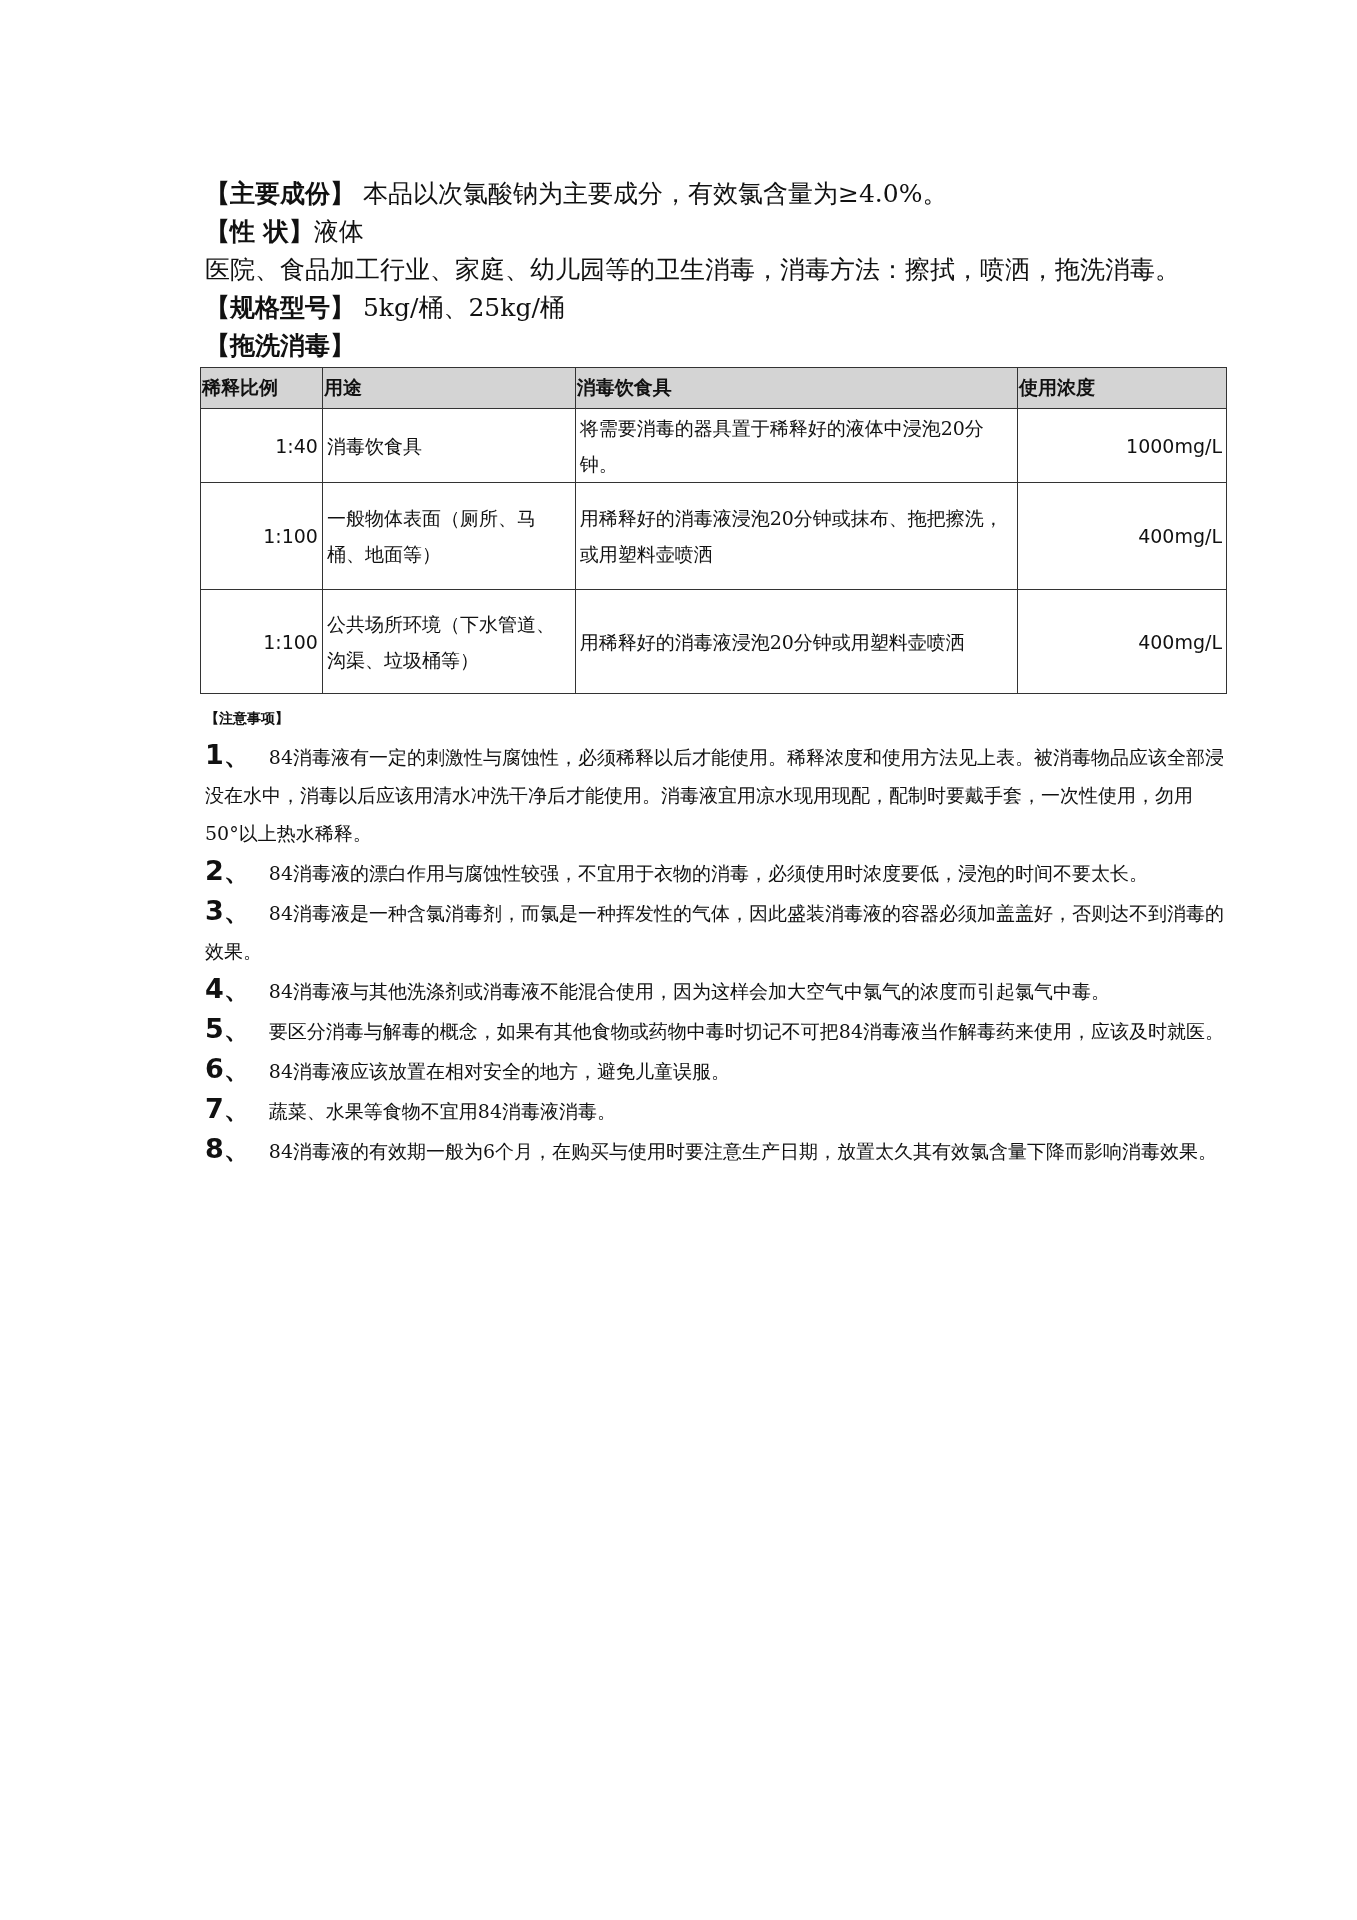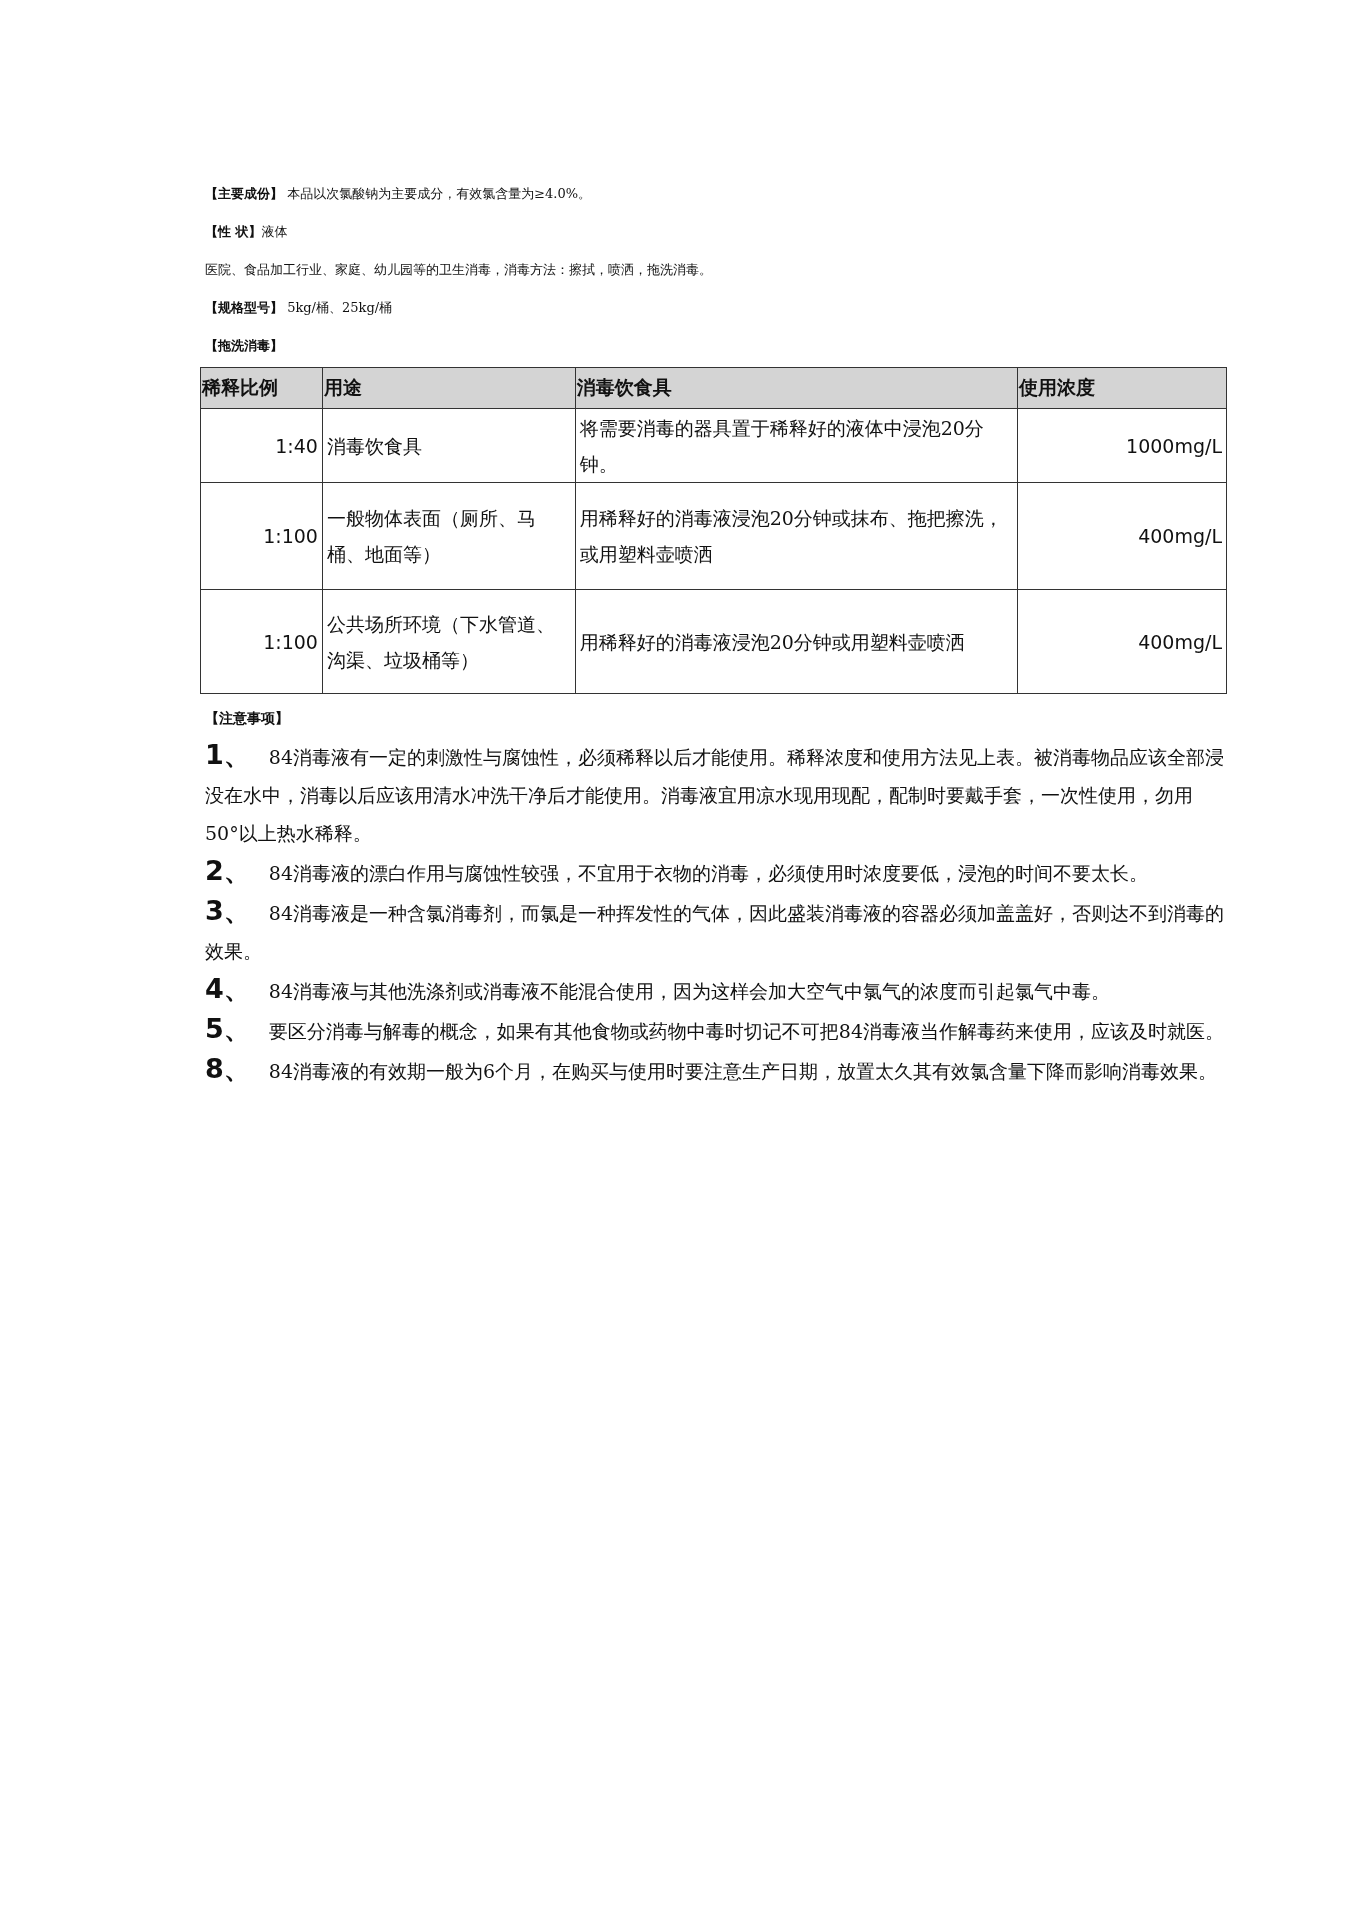--- a/index.html
+++ b/index.html
@@ -1,18 +1,18 @@
 <!DOCTYPE html>
 <html><head>
 <meta charset="utf-8">
 <style>
   html, body { margin:0; padding:0; background:#ffffff; }
   body { width:1357px; height:1920px; position:relative; font-family:"DejaVu Serif", serif; color:#111; }
   .page { position:absolute; left:205px; top:175px; width:1020px; }
-  .line { font-size:13px; line-height:38px; white-space:nowrap; }
+  .line { font-size:25px; line-height:38px; white-space:nowrap; }
   .lbl { font-weight:bold; }
   table { border-collapse:collapse; width:1027px; margin-left:-5px; margin-top:2px; margin-bottom:6px; font-size:19px; }
   th { background:#d4d4d4; font-weight:bold; height:38px; border:1.5px solid #333; text-align:left; }
   td { border:1.5px solid #333; vertical-align:middle; line-height:36px; padding:0 4px; }
   td.c { text-align:right; font-family:"DejaVu Sans", sans-serif;margin-top:14px; }
   td.l { text-align:left; }
   .notes-title { font-size:14px; line-height:36px; font-weight:bold; }
   .note { font-size:19px; line-height:38px; }
   .num { font-family:"DejaVu Sans", sans-serif; font-size:27px; font-weight:bold; margin-right:18px; }
   .note-text { }
@@ -70,15 +70,17 @@
     </tbody>
   </table>
 
   <div class="notes-title">【注意事项】</div>
   <div>
     <div class="note"><span class="num">1、</span><span class="note-text">84消毒液有一定的刺激性与腐蚀性，必须稀释以后才能使用。稀释浓度和使用方法见上表。被消毒物品应该全部浸没在水中，消毒以后应该用清水冲洗干净后才能使用。消毒液宜用凉水现用现配，配制时要戴手套，一次性使用，勿用50°以上热水稀释。</span></div>
     <div class="note"><span class="num">2、</span><span class="note-text">84消毒液的漂白作用与腐蚀性较强，不宜用于衣物的消毒，必须使用时浓度要低，浸泡的时间不要太长。</span></div>
     <div class="note"><span class="num">3、</span><span class="note-text">84消毒液是一种含氯消毒剂，而氯是一种挥发性的气体，因此盛装消毒液的容器必须加盖盖好，否则达不到消毒的效果。</span></div>
     <div class="note"><span class="num">4、</span><span class="note-text">84消毒液与其他洗涤剂或消毒液不能混合使用，因为这样会加大空气中氯气的浓度而引起氯气中毒。</span></div>
     <div class="note"><span class="num">5、</span><span class="note-text">要区分消毒与解毒的概念，如果有其他食物或药物中毒时切记不可把84消毒液当作解毒药来使用，应该及时就医。</span></div>
+    <div class="note"><span class="num">6、</span><span class="note-text">84消毒液应该放置在相对安全的地方，避免儿童误服。</span></div>
+    <div class="note"><span class="num">7、</span><span class="note-text">蔬菜、水果等食物不宜用84消毒液消毒。</span></div>
     <div class="note"><span class="num">8、</span><span class="note-text">84消毒液的有效期一般为6个月，在购买与使用时要注意生产日期，放置太久其有效氯含量下降而影响消毒效果。</span></div>
   </div>
 </div>
 
 </body></html>

